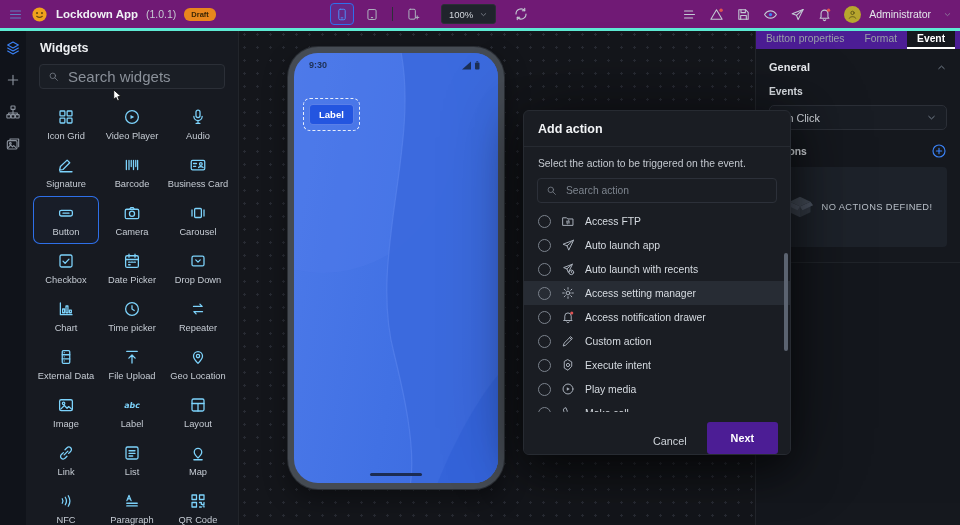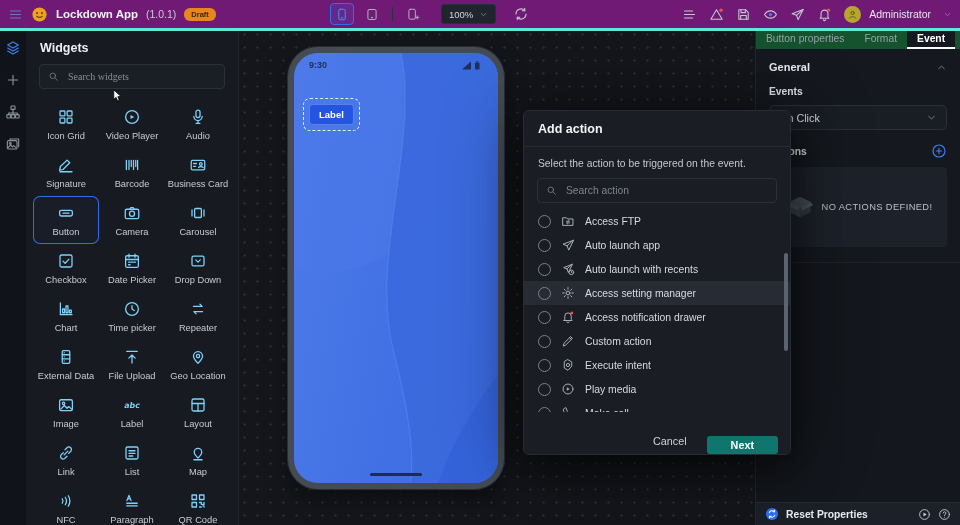--- a/index.html
+++ b/index.html
@@ -35,21 +35,21 @@
   .rail{position:absolute;left:0;top:28px;bottom:0;width:26px;background:#10131a;border-right:1px solid #1e2127;
         display:flex;flex-direction:column;align-items:center;padding-top:12px;gap:16px;z-index:20;}
   .rail-item{width:16px;height:16px;color:#8a919c;}
   .rail-item.active{color:#3b82f6;}
 
   
   .widgets{position:absolute;left:26px;top:28px;bottom:0;width:212px;background:#171a21;border-right:1px solid #22252b;z-index:20;}
   .w-title{padding:13px 14px 9px;font-size:12.5px;font-weight:bold;color:#eceef1;}
   .w-search{margin:0 13px;height:23px;background:#1a1e25;border:1px solid #2b2f37;border-radius:4px;display:flex;align-items:center;gap:7px;padding:0 8px;}
   .w-search .ic{width:11px;height:11px;color:#79808a;flex:none;}
-  .w-search input{flex:1;background:transparent;border:none;outline:none;color:#cfd4da;font-size:10px;font-family:Liberation Serif, serif;min-width:0;}
+  .w-search input{flex:1;background:transparent;border:none;outline:none;color:#cfd4da;font-size:15px;font-family:Liberation Sans, sans-serif;min-width:0;}
   .w-search input::placeholder{color:#8a9099;}
   .wgrid{margin-top:11px;display:grid;grid-template-columns:repeat(3,66px);justify-content:center;}
   .wcell{height:48px;display:flex;flex-direction:column;align-items:center;justify-content:center;gap:5px;border-radius:7px;}
   .wcell.selected{box-shadow:inset 0 0 0 1px #2e6fe8;background:#181d28;}
   .wic{width:18px;height:18px;color:#7dd3fc;font-style:italic;}
   .wlabel{font-size:9.3px;color:#c6ccd4;white-space:nowrap;}
 
   
   .canvas{position:absolute;left:238px;top:28px;width:517px;bottom:0;background-color:#14161b;
           background-image:radial-gradient(#282b33 1.1px,transparent 1.3px);background-size:13px 13px;z-index:10;}
@@ -76,25 +76,25 @@
   .modal-search input{flex:1;background:transparent;border:none;outline:none;color:#cfd4da;font-size:10.3px;font-family:inherit;min-width:0;}
   .modal-search input::placeholder{color:#7d848e;}
   .action-list{position:relative;height:214px;overflow:hidden;}
   .action-row{height:24px;display:flex;align-items:center;gap:10px;padding:0 14px;font-size:10.4px;color:#d6dbe1;}
   .action-row.hl{background:#272c34;}
   .radio{width:11px;height:11px;border:1.4px solid #7b828c;border-radius:50%;flex:none;}
   .a-ic{width:14px;height:14px;color:#a9b0ba;flex:none;}
   .scrollthumb{position:absolute;right:2px;top:44px;width:4px;height:98px;background:#5b6370;border-radius:2px;}
   .modal-footer{position:absolute;left:0;right:0;bottom:0;height:42px;display:flex;align-items:flex-end;justify-content:flex-end;gap:6px;padding:0 12px;background:#1a1d23;}
   .btn-cancel{color:#cfd4da;font-size:10.8px;padding:7px 14px;cursor:default;}
-  .btn-next{background:#0f766e;color:#fff;font-size:10.8px;font-weight:bold;padding:3px 24px;border-radius:3px;}
+  .btn-next{background:#4c1d95;color:#fff;font-size:10.8px;font-weight:bold;padding:10px 24px;border-radius:3px;}
 
   
   .rpanel{position:absolute;left:755px;top:28px;right:0;bottom:0;background:#15181e;border-left:1px solid #23262c;z-index:20;}
-  .rp-tabs{height:21px;background:#14532d;display:flex;}
+  .rp-tabs{height:21px;background:#4c1d95;display:flex;}
   .tab{padding:0 10px;font-size:10.3px;color:#99a0aa;display:flex;align-items:center;}
   .tab.active{color:#fff;font-weight:bold;background:#15181e;box-shadow:inset 0 -2px 0 #fff;}
   .rp-body{padding:9px 13px 0;}
   .rp-row{display:flex;align-items:center;justify-content:space-between;}
   .rp-general{font-size:11px;font-weight:bold;color:#e8eaee;margin-top:3px;}
   .rp-sub{font-size:10.3px;font-weight:bold;color:#dde1e6;margin-top:13px;}
   .rp-chev{width:11px;height:11px;color:#8d99a7;}
   .dropdown{margin-top:8px;height:23px;background:#191d24;border:1px solid #2b2f37;border-radius:5px;display:flex;align-items:center;justify-content:space-between;padding:0 9px;font-size:10.8px;color:#d8dce2;}
   .plus-circle{width:16px;height:16px;color:#3b82f6;}
   .empty-card{margin-top:8px;background:#1d222a;border-radius:4px;height:80px;display:flex;flex-direction:row;align-items:center;justify-content:center;gap:6px;}
@@ -687,40 +687,18 @@
               <path d="M12 3.2L3 7.4l9 4.2 9-4.2z" fill="#454d59"></path>
               <path d="M3 7.4v9l9 4.4v-9.2z" fill="#3a414c"></path>
               <path d="M21 7.4v9l-9 4.4v-9.2z" fill="#333a44"></path>
               <path d="M3 7.4L.8 10.6l9.1 4.2 2.1-3.2zM21 7.4l2.2 3.2-9.1 4.2-2.1-3.2z" fill="#4c5462"></path>
             </svg>
           </span>
         <span class="empty-text">NO ACTIONS DEFINED!</span>
       </div>
     </div>
     <div class="rp-lower"></div>
-    <div class="rp-bottom">
-      <span class="ic reset-ic">
-          <svg viewBox="0 0 24 24" fill="none">
-            <circle cx="12" cy="12" r="10.5" fill="#2f6fed"></circle>
-            <path d="M7.3 10a5.2 5.2 0 0 1 8.9-1.9M16.7 14a5.2 5.2 0 0 1-8.9 1.9" stroke="#fff" stroke-width="1.8" fill="none" stroke-linecap="round"></path>
-            <path d="M16.4 5.2v3h-3M7.6 18.8v-3h3" stroke="#fff" stroke-width="1.8" fill="none" stroke-linecap="round" stroke-linejoin="round"></path>
-          </svg>
-        </span>
-      <span class="reset-label">Reset Properties</span>
-      <span class="ic mini">
-          <svg viewBox="0 0 24 24" fill="none" stroke="currentColor" stroke-width="1.7" stroke-linecap="round" stroke-linejoin="round">
-            <circle cx="12" cy="12" r="9"></circle>
-            <path d="M10 8.5l6 3.5-6 3.5z" fill="currentColor" stroke="none"></path>
-          </svg>
-        </span>
-      <span class="ic mini">
-          <svg viewBox="0 0 24 24" fill="none" stroke="currentColor" stroke-width="1.7" stroke-linecap="round" stroke-linejoin="round">
-            <circle cx="12" cy="12" r="9"></circle>
-            <path d="M9.6 9.2a2.5 2.5 0 1 1 3.4 2.6c-.8.4-1 1-1 1.8M12 17h.01"></path>
-          </svg>
-        </span>
-    </div>
   </aside>
 
   <svg class="cursor" viewBox="0 0 24 24">
     <path d="M6 3v15l3.8-3 2.3 5.4 2.7-1.2-2.3-5.3 4.8-.6z" fill="#fff" stroke="#000" stroke-width="1.2"></path>
   </svg>
 </div>
 
 </body></html>

